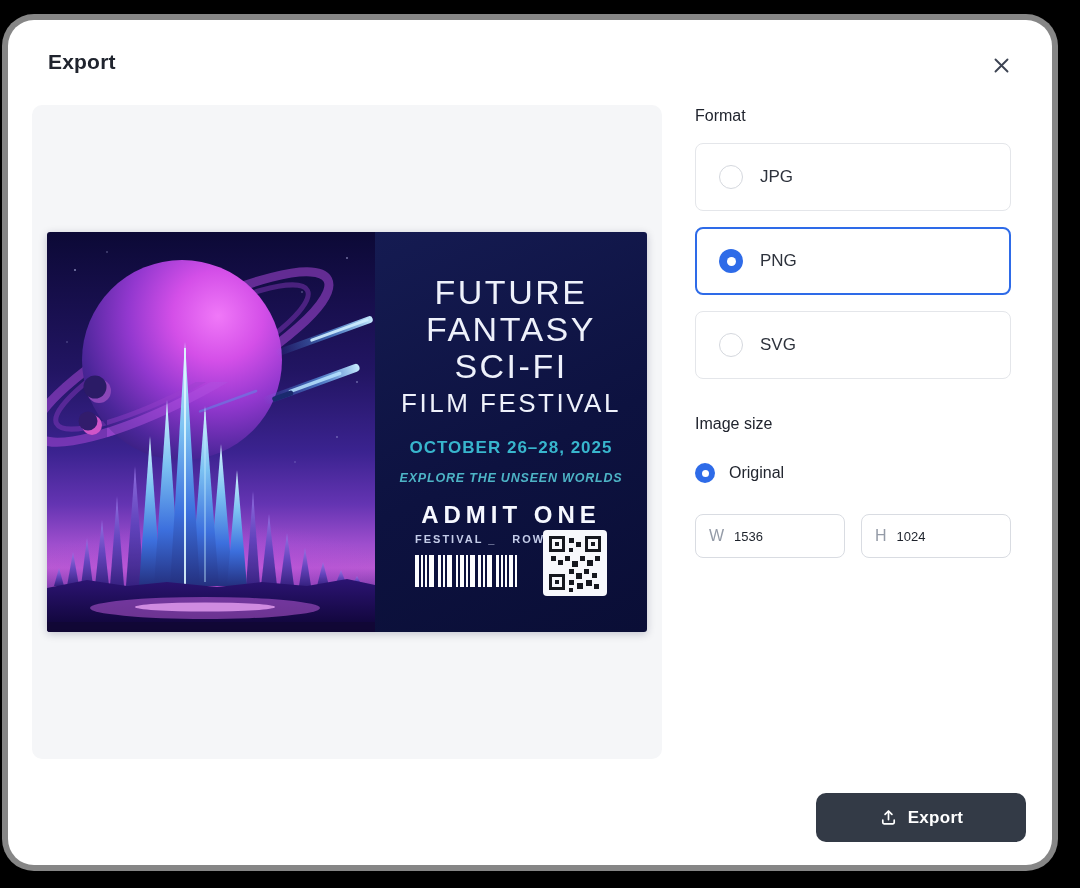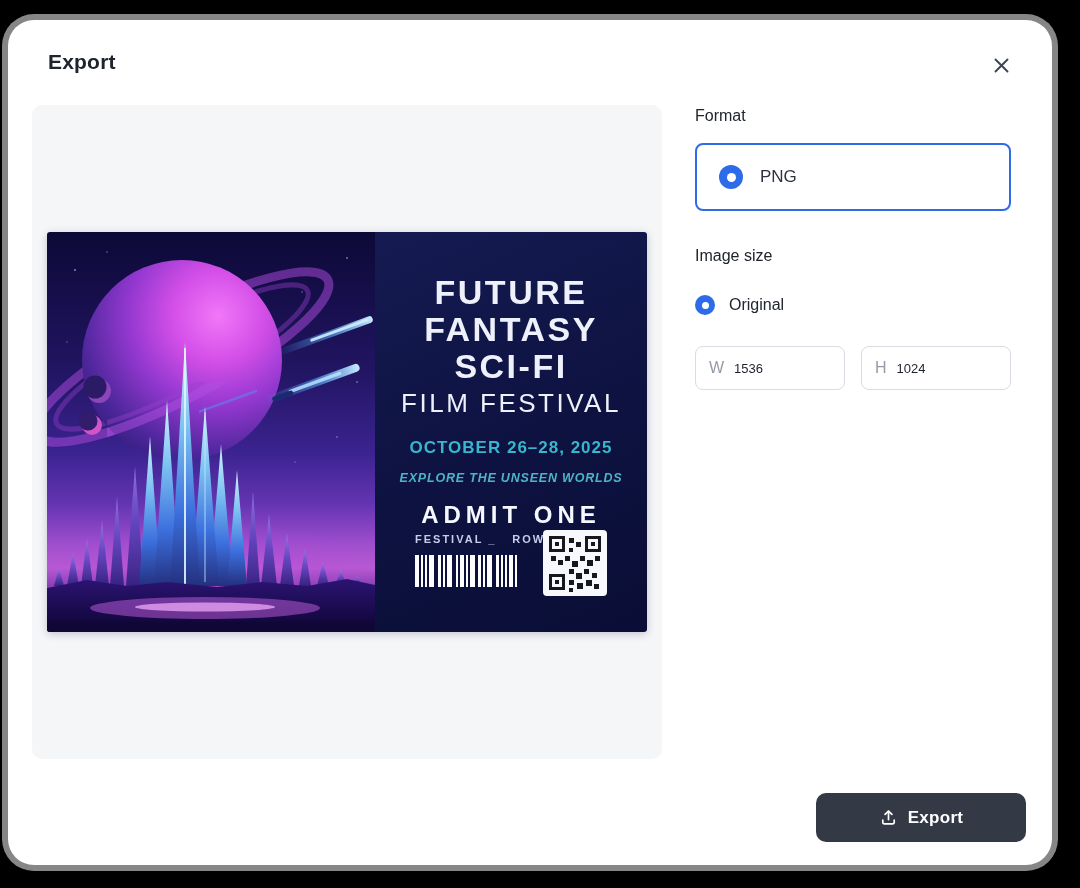--- a/index.html
+++ b/index.html
@@ -42,21 +42,21 @@
     border-radius: 3px; overflow: hidden;
     box-shadow: 0 2px 8px rgba(15,20,60,.22);
   }
   .ticket-photo { width: 328px; height: 400px; flex: none; }
   .ticket-info {
     width: 272px; height: 400px; flex: none; position: relative;
     background: linear-gradient(155deg, #151b52 0%, var(--ticket-navy, #0d1240) 55%, #0a0e36 100%);
     text-align: center; box-sizing: border-box; padding-top: 42px;
     color: #eef1fb;
   }
-  .t-title { font-size: 34px; line-height: 37px; font-weight: 700; letter-spacing: 2.5px; }
+  .t-title { font-size: 34px; line-height: 37px; font-weight: 400; letter-spacing: 2.5px; }
   .t-sub   { font-size: 26px; line-height: 30px; font-weight: 500; letter-spacing: 2.5px; margin-top: 3px; }
   .t-date  { font-size: 17px; font-weight: 700; letter-spacing: 1px; margin-top: 20px; color: var(--ticket-teal, #38b6cd); }
   .t-tag   { font-size: 12.5px; font-weight: 700; font-style: italic; letter-spacing: .8px; margin-top: 13px; color: #4db4c6; }
   .t-admit { font-size: 24px; font-weight: 800; letter-spacing: 5px; margin-top: 16px; color: #f6f8ff; }
   .t-stub  { position: absolute; left: 40px; top: 301px; right: 40px; text-align: left; }
   .t-secrow { font-size: 11px; font-weight: 700; letter-spacing: 2px; color: #c5cde9; }
   .t-secrow .blank { display: inline-block; width: 14px; border-bottom: 0; letter-spacing: 0; }
   .t-barcode { margin-top: 10px; display: block; }
   .t-qr { position: absolute; right: 0; top: -3px; }
   
@@ -328,23 +328,31 @@
               </g>
             </svg>
           </div>
         </div>
       </div>
     </div>
 
     <div class="options">
       <div class="sec-heading">Format</div>
 
+      <div class="fmt-card">
+        <span class="radio"></span>
+        <span class="fmt-label">JPG</span>
+      </div>
       <div class="fmt-card selected">
         <span class="radio selected"></span>
         <span class="fmt-label">PNG</span>
+      </div>
+      <div class="fmt-card">
+        <span class="radio"></span>
+        <span class="fmt-label">SVG</span>
       </div>
 
       <div class="sec-heading size-heading">Image size</div>
 
       <div class="original-row">
         <span class="radio small selected"></span>
         <span class="original-label">Original</span>
       </div>
 
       <div class="size-inputs">

